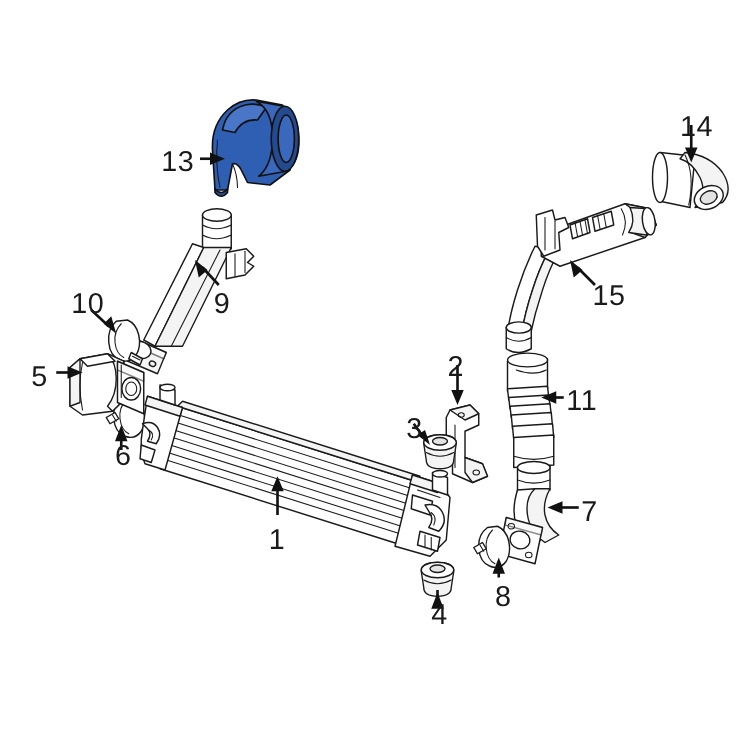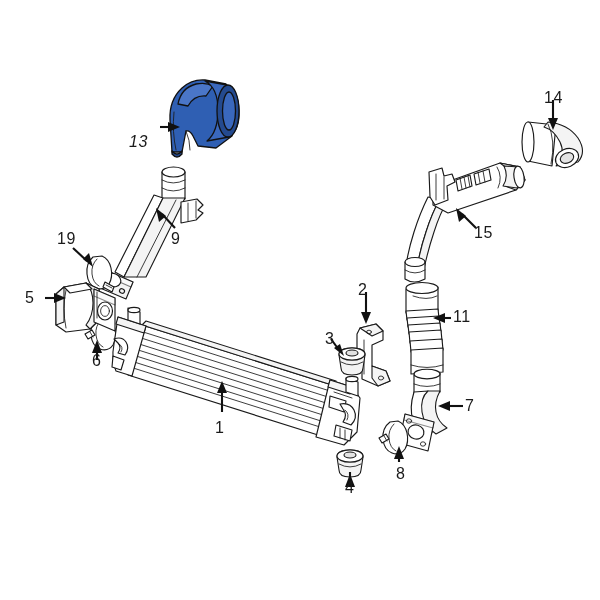--- a/index.html
+++ b/index.html
@@ -24,21 +24,21 @@
     position: absolute;
     left: 0;
     top: 0;
     width: 600px;
     height: 600px;
     display: block;
   }
   .callout-label {
     position: absolute;
     font-family: "Liberation Sans", sans-serif;
-    font-size: 16px;
+    font-size: 23px;
     font-weight: 400;
     color: #1a1a1a;
     line-height: 1;
     white-space: nowrap;
     letter-spacing: 0.5px;
     user-select: none;
   }
   .part-line {
     fill: none;
     stroke: #1a1a1a;
@@ -372,19 +372,19 @@
 
   <div class="callout-label" style="left:215px; top:420px;">1</div>
   <div class="callout-label" style="left:358px; top:282px;">2</div>
   <div class="callout-label" style="left:325px; top:331px;">3</div>
   <div class="callout-label" style="left:345px; top:480px;">4</div>
   <div class="callout-label" style="left:25px; top:290px;">5</div>
   <div class="callout-label" style="left:92px; top:353px;">6</div>
   <div class="callout-label" style="left:465px; top:398px;">7</div>
   <div class="callout-label" style="left:396px; top:466px;">8</div>
   <div class="callout-label" style="left:171px; top:231px;">9</div>
-  <div class="callout-label" style="left:57px; top:231px;">19</div>
+  <div class="callout-label" style="left:57px; top:231px;">10</div>
   <div class="callout-label" style="left:453px; top:309px;">11</div>
   <div class="callout-label" style="left:474px; top:225px;">15</div>
-  <div class="callout-label" style="left:129px; top:134px;font-style:italic;">13</div>
+  <div class="callout-label" style="left:129px; top:118px;">13</div>
   <div class="callout-label" style="left:544px; top:90px;">14</div>
 
 </div>
 
 </body></html>

